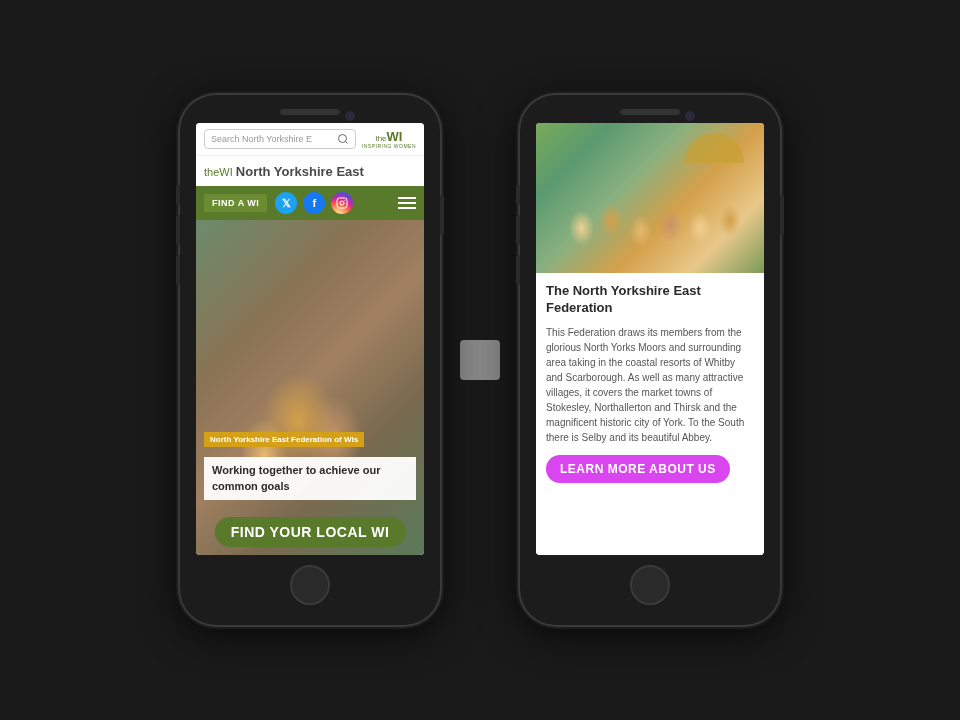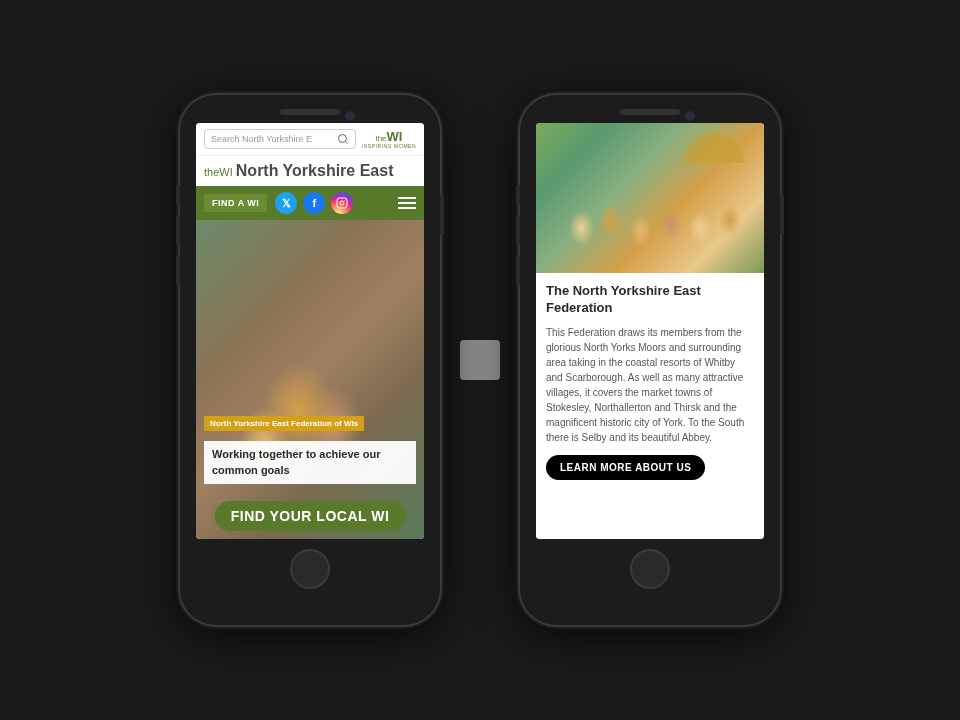--- a/index.html
+++ b/index.html
@@ -33,21 +33,21 @@
     .phone {
       width: 260px;
       height: 530px;
       background: #1c1c1c;
       border-radius: 36px;
       position: relative;
       box-shadow: 0 0 0 2px #3a3a3a, 0 0 0 4px #1c1c1c, 0 8px 40px rgba(0,0,0,0.8);
       display: flex;
       flex-direction: column;
       align-items: center;
-      padding: 14px 8px 36px;
+      padding: 14px 8px 20px;
       flex-shrink: 0;
     }
 
     .phone-speaker {
       width: 60px;
       height: 6px;
       background: #333;
       border-radius: 3px;
       margin-bottom: 8px;
     }
@@ -141,21 +141,21 @@
       text-transform: uppercase;
       letter-spacing: 0.5px;
     }
 
     .screen1-title {
       padding: 6px 8px;
       background: #fff;
     }
 
     .screen1-title span {
-      font-size: 16px;
+      font-size: 13px;
       font-weight: bold;
       color: #4a4a4a;
     }
 
     .screen1-title .wi-prefix {
       color: #5a7a2b;
       font-weight: normal;
       font-size: 11px;
     }
 
@@ -337,23 +337,23 @@
     }
 
     .screen2-text {
       font-size: 10px;
       color: #555;
       line-height: 1.5;
       margin-bottom: 10px;
     }
 
     .learn-more-btn {
-      background: #000000;
+      background: #d946ef;
       color: #fff;
-      font-size: 10px;
+      font-size: 12px;
       font-weight: bold;
       padding: 7px 14px;
       border-radius: 20px;
       text-transform: uppercase;
       letter-spacing: 0.5px;
       display: inline-block;
     }
 
     
     .phone-side-btn-right {

